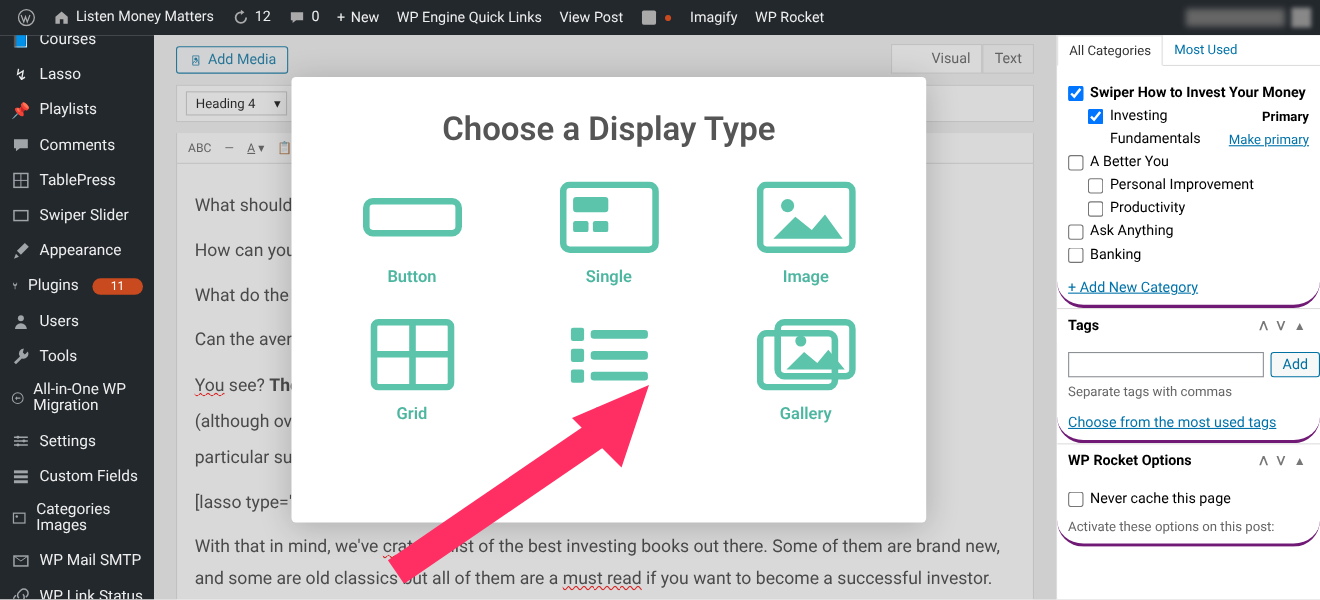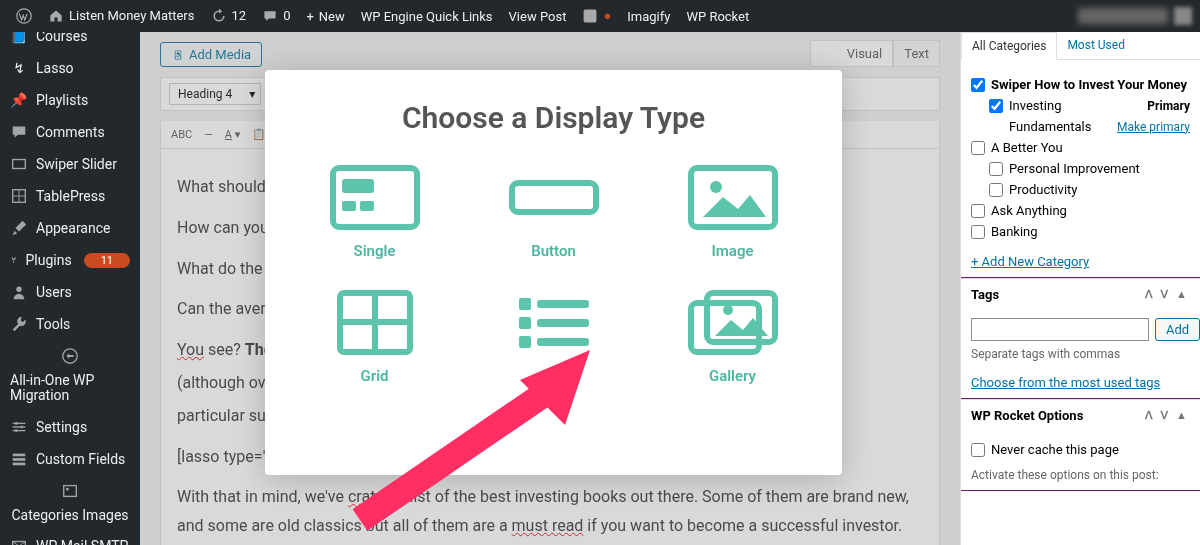--- a/index.html
+++ b/index.html
@@ -11,42 +11,42 @@
     .admin-bar-right { margin-left: auto; display: flex; align-items: center; }
     .username-blur { width: 90px; height: 16px; background: #666; filter: blur(3px); margin-right: 6px; }
     .avatar-sq { width: 18px; height: 18px; background: #888; filter: blur(2px); }
     
     .main-wrap { display: flex; height: calc(100% - 32px); }
     
     .sidebar { width: 140px; background: #23282d; color: #eee; font-size: 14px; overflow: hidden; }
     .sidebar-item { display: flex; align-items: center; padding: 7px 10px; color: #eee; cursor: pointer; gap: 8px; }
     .sidebar-item .icon { width: 18px; height: 18px; display: flex; align-items: center; justify-content: center; }
     .sidebar-item svg { width: 18px; height: 18px; fill: #a0a5aa; }
-    .sidebar-item.dual { line-height: 1.1; flex-direction: column; }
+    .sidebar-item.dual { line-height: 1.1; }
     .badge-count { background: #ca4a1f; color: #fff; border-radius: 10px; padding: 1px 17px; font-size: 11px; margin-left: 4px; }
     
     .content { flex: 1; background: #f1f1f1; padding: 10px 20px; position: relative; overflow: hidden; }
     
     .add-media-btn { border: 1px solid #0071a1; color: #0071a1; background: #f3f5f6; padding: 4px 10px; font-size: 13px; cursor: pointer; display: inline-flex; align-items: center; gap: 4px; border-radius: 3px; }
     
     .editor-tabs { float: right; display: flex; gap: 0; margin-top: -2px; }
     .editor-tab { padding: 5px 10px; font-size: 13px; color: #555; border: 1px solid #ddd; background: #f7f7f7; cursor: pointer; }
     .editor-tab.visual { background: #fff; padding-left: 36px; }
     
     .toolbar { margin-top: 10px; border: 1px solid #ddd; background: #fff; padding: 5px 8px; display: flex; align-items: center; gap: 8px; }
     .format-select { border: 1px solid #ccc; padding: 3px 28px 3px 8px; font-size: 12px; position: relative; cursor: pointer; }
     .format-select::after { content: "▾"; position: absolute; right: 5px; }
     .tb-btn { font-size: 11px; color: #555; padding: 2px; cursor: pointer; }
     
     .editor-content { background: #fff; border: 1px solid #ddd; border-top: none; padding: 12px 16px; font-size: 16px; color: #333; height: 460px; line-height: 1.8; }
     .editor-content p { margin: 12px 0; }
     .redwave { text-decoration: underline wavy red; text-decoration-thickness: 1px; }
     
     .right-rail { width: 240px; background: #fff; border-left: 1px solid #ddd; font-size: 13px; overflow: hidden; }
-    .panel { border-bottom: 1px solid #701a75; }
+    .panel { border-bottom: 3px solid #701a75; border-radius: 24px; }
     .panel-header { background: #fff; padding: 8px 10px; display: flex; align-items: center; justify-content: space-between; font-weight: bold; border-top: 1px solid #ddd; }
     .panel-body { padding: 8px 10px; }
     .cat-tabs { display: flex; border-bottom: 1px solid #ddd; }
     .cat-tab { padding: 6px 10px; font-size: 12px; cursor: pointer; color: #0073aa; }
     .cat-tab.active { border: 1px solid #ddd; border-bottom-color: #fff; background: #fff; color: #333; margin-bottom: -1px; }
     .cat-list { padding: 6px 0; }
     .cat-row { display: flex; align-items: center; padding: 3px 0; font-size: 13px; gap: 6px; }
     .cat-row input[type=checkbox] { width: 14px; height: 14px; }
     .cat-sub { margin-left: 18px; }
     .primary-lbl { margin-left: auto; font-weight: bold; font-size: 12px; }
@@ -136,31 +136,31 @@
         <span>Playlists</span>
       </div>
     <div class="sidebar-item">
         <svg viewBox="0 0 20 20">
           <path d="M3 4h14v9H9l-4 3v-3H3z" fill="#a0a5aa"></path>
         </svg>
         <span>Comments</span>
       </div>
     <div class="sidebar-item">
         <svg viewBox="0 0 20 20">
-          <rect x="3" y="5" width="14" height="10" fill="none" stroke="#a0a5aa" stroke-width="1.5"></rect>
-        </svg>
-        <span>Swiper Slider</span>
-      </div>
-    <div class="sidebar-item">
-        <svg viewBox="0 0 20 20">
           <rect x="3" y="3" width="14" height="14" fill="none" stroke="#a0a5aa" stroke-width="1.5"></rect>
           <line x1="3" y1="10" x2="17" y2="10" stroke="#a0a5aa"></line>
           <line x1="10" y1="3" x2="10" y2="17" stroke="#a0a5aa"></line>
         </svg>
         <span>TablePress</span>
+      </div>
+    <div class="sidebar-item">
+        <svg viewBox="0 0 20 20">
+          <rect x="3" y="5" width="14" height="10" fill="none" stroke="#a0a5aa" stroke-width="1.5"></rect>
+        </svg>
+        <span>Swiper Slider</span>
       </div>
     <div class="sidebar-item">
         <svg viewBox="0 0 20 20">
           <path d="M14 2l4 4-8 8-4-4z M5 13l-2 5 5-2z" fill="#a0a5aa"></path>
         </svg>
         <span>Appearance</span>
       </div>
     <div class="sidebar-item">
         <svg viewBox="0 0 20 20">
           <path d="M7 2v4h6V2h2v4a4 4 0 0 1-4 4v8h-2v-8a4 4 0 0 1-4-4V2z" fill="#a0a5aa"></path>
@@ -350,32 +350,32 @@
   </div>
 </div>
 
 <div class="dimmer"></div>
 
 <div class="modal">
   <h2>Choose a Display Type</h2>
   <div class="type-grid">
     <div class="type-opt">
       <svg class="type-icon" viewBox="0 0 90 65">
+          <rect x="3" y="18" width="84" height="29" rx="6" class="teal"></rect>
+        </svg>
+      <span class="type-label">Button</span>
+    </div>
+    <div class="type-opt">
+      <svg class="type-icon" viewBox="0 0 90 65">
           <rect x="3" y="3" width="84" height="59" rx="6" class="teal"></rect>
           <rect x="12" y="14" width="32" height="14" rx="3" class="teal-fill"></rect>
           <rect x="12" y="36" width="14" height="10" rx="2" class="teal-fill"></rect>
           <rect x="30" y="36" width="14" height="10" rx="2" class="teal-fill"></rect>
         </svg>
       <span class="type-label">Single</span>
-    </div>
-    <div class="type-opt">
-      <svg class="type-icon" viewBox="0 0 90 65">
-          <rect x="3" y="18" width="84" height="29" rx="6" class="teal"></rect>
-        </svg>
-      <span class="type-label">Button</span>
     </div>
     <div class="type-opt">
       <svg class="type-icon" viewBox="0 0 90 65">
           <rect x="3" y="3" width="84" height="59" rx="6" class="teal"></rect>
           <circle cx="28" cy="22" r="6" class="teal-fill"></circle>
           <path d="M15 52 L35 32 L50 44 L62 30 L78 52 Z" class="teal-fill"></path>
         </svg>
       <span class="type-label">Image</span>
     </div>
     <div class="type-opt">

